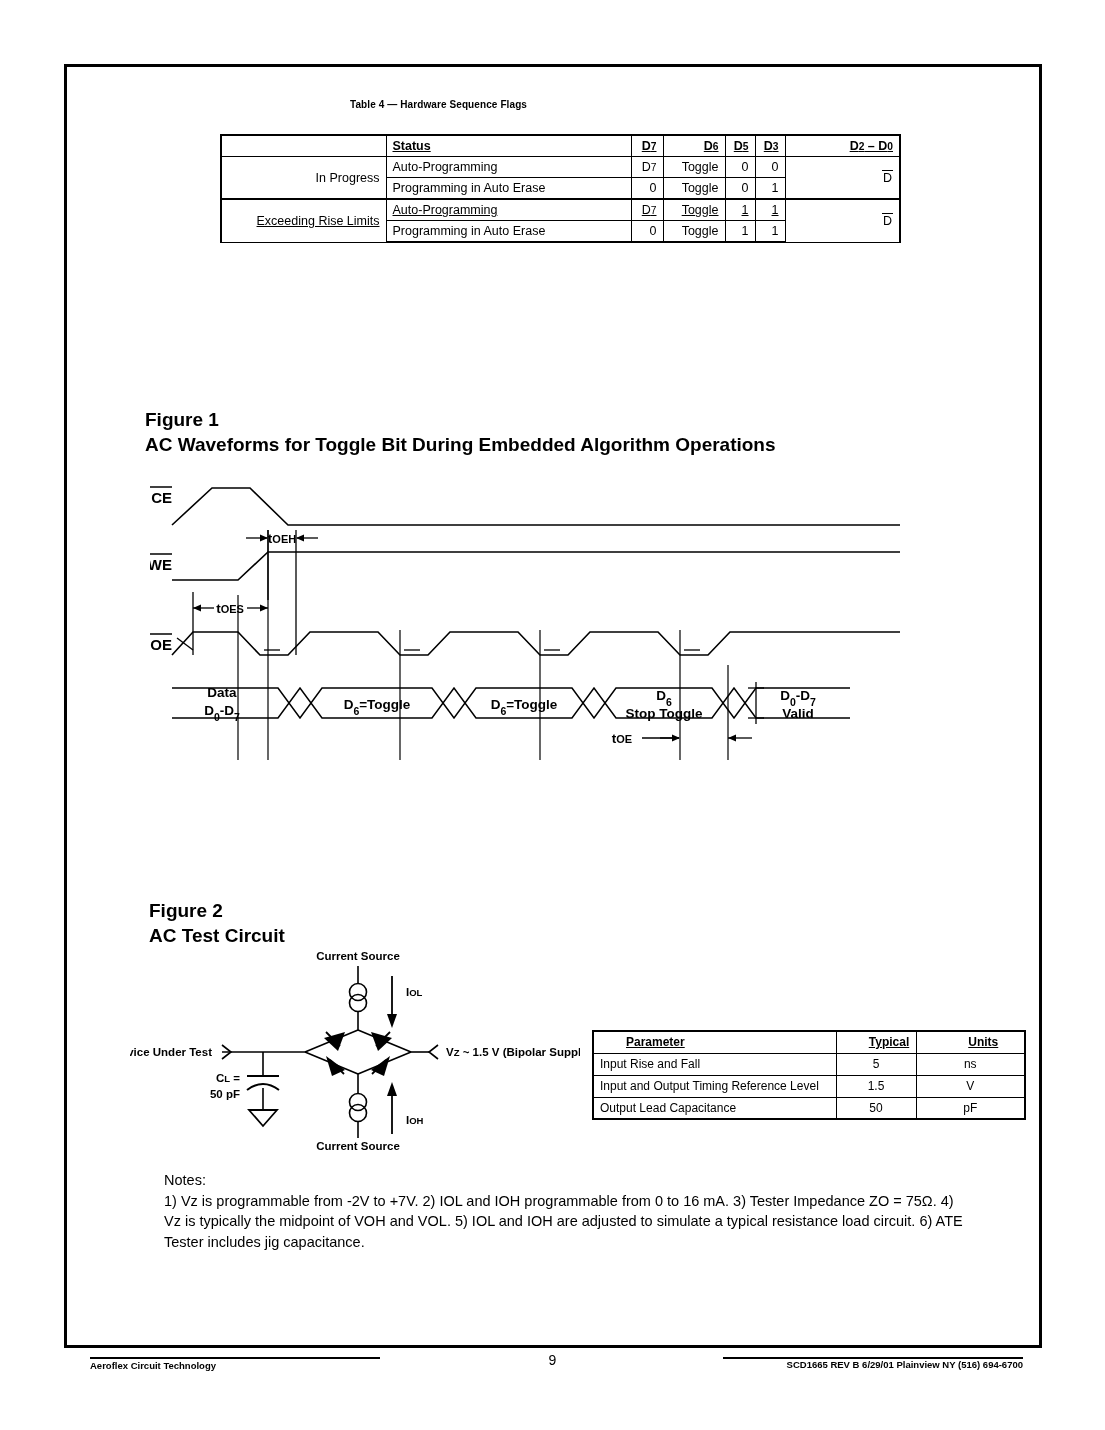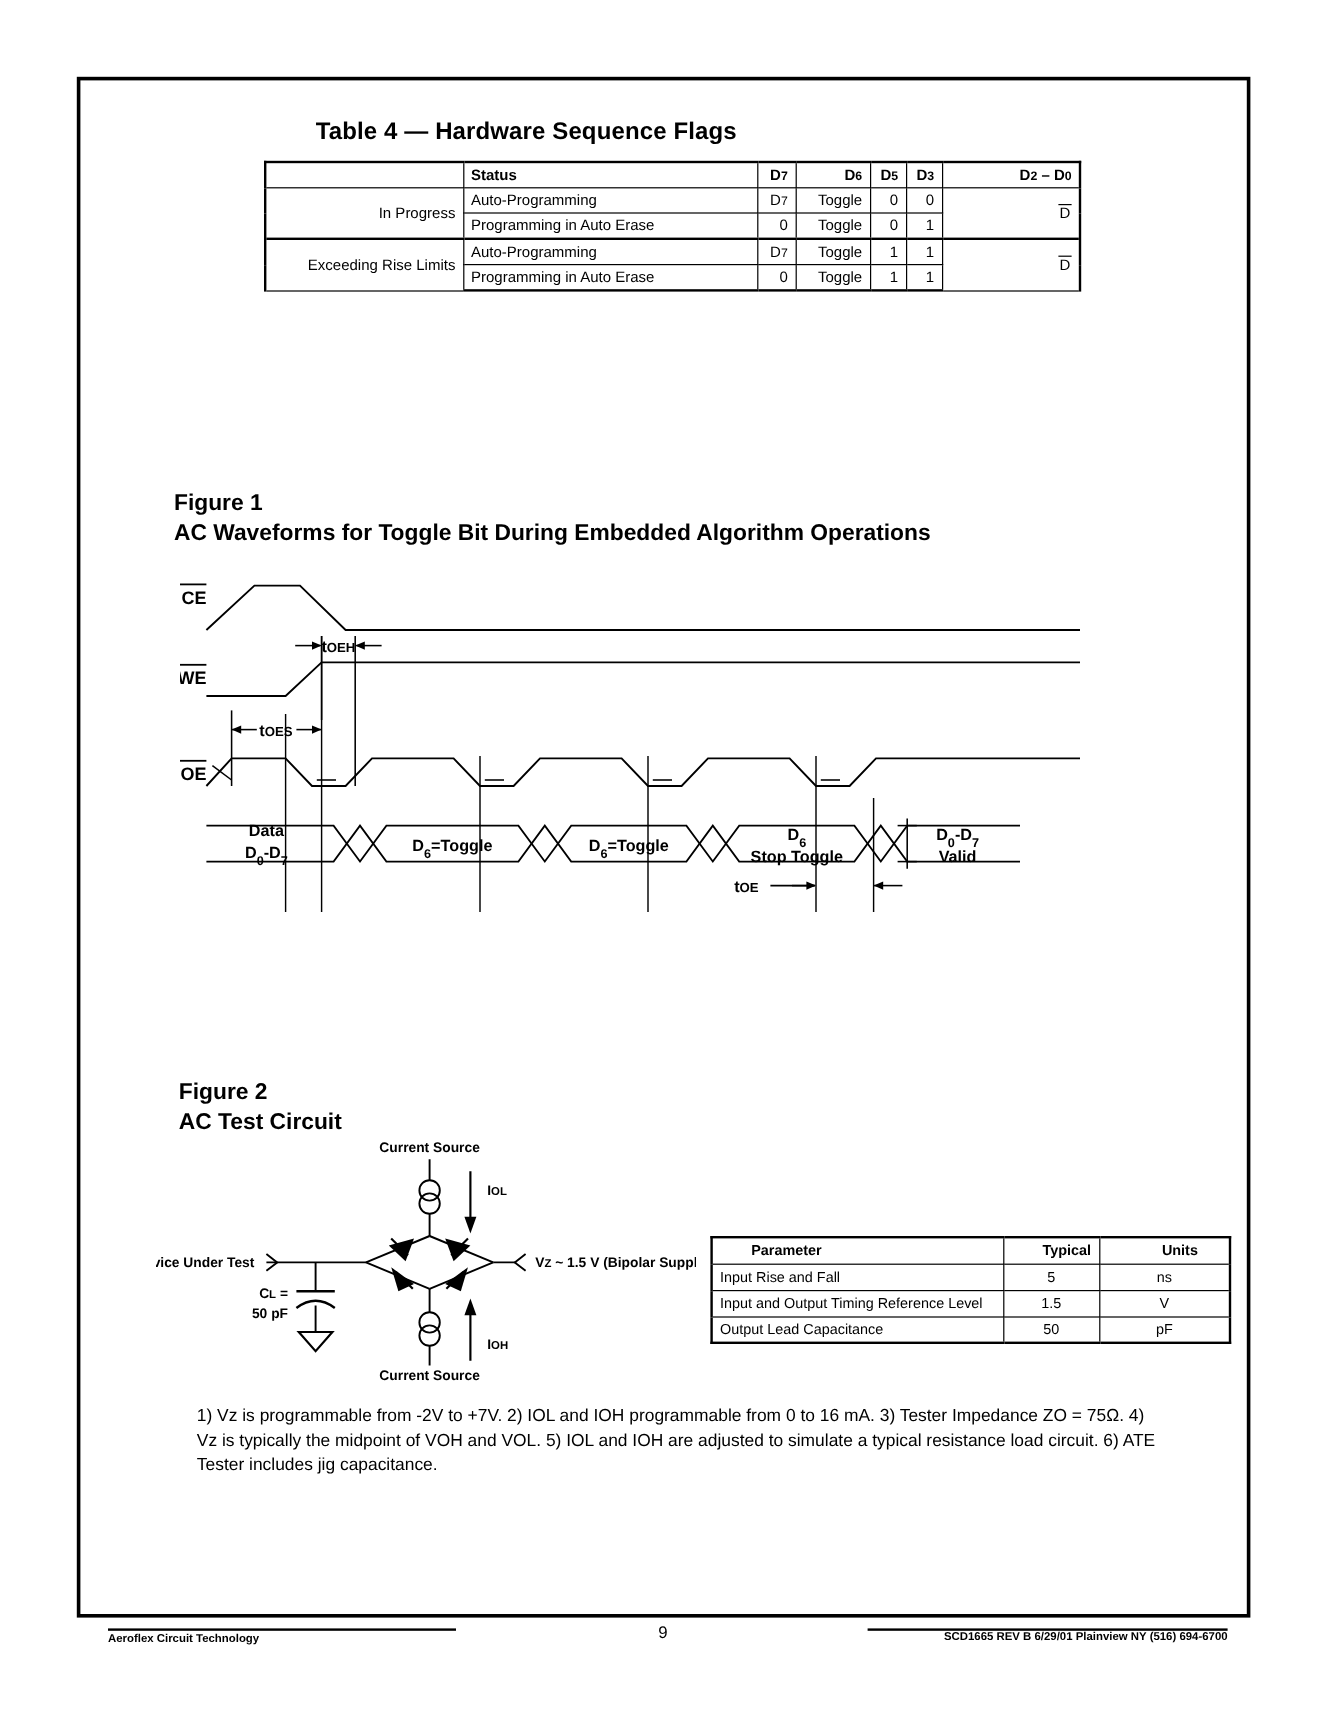--- a/index.html
+++ b/index.html
@@ -25,21 +25,21 @@
     box-sizing: border-box;
   }
 
   
   .table4-title {
     position: absolute;
     left: 0;
     top: 99px;
     width: 877px;
     text-align: center;
-    font-size: 20px;
+    font-size: 10px;
     font-weight: bold;
     letter-spacing: 0.1px;
   }
   table.t4 {
     position: absolute;
     left: 220px;
     top: 134px;
     border-collapse: collapse;
     font-size: 12.5px;
     table-layout: fixed;
@@ -55,21 +55,21 @@
   }
   table.t4 .c-group  { width: 165px; }
   table.t4 .c-status { width: 245px; text-align: left; }
   table.t4 .c-d7     { width: 32px; }
   table.t4 .c-d6     { width: 62px; }
   table.t4 .c-d5     { width: 30px; }
   table.t4 .c-d3     { width: 30px; }
   table.t4 .c-d2     { width: 115px; }
   table.t4 th.hdr { font-weight: bold; }
   table.t4 th.hdr.left { text-align: left; }
-  .thick-top  { border-top-width: 2px !important; }
+  .thick-top  { border-top-width: 2px !important; text-decoration: underline; }
   .thick-bot  { border-bottom-width: 2px !important; }
   .thick-left { border-left-width: 2px !important; }
   .thick-right{ border-right-width: 2px !important; }
   .ovl { border-top: 1px solid #000; padding: 0 1px; display: inline-block; line-height: 1.15; }
   .sub { font-size: 0.82em; }
 
   
   .fig-head {
     position: absolute;
     font-size: 19px;
@@ -412,18 +412,19 @@
     </tr>
     <tr>
       <td class="p-name thick-left thick-bot">Output Lead Capacitance</td>
       <td class="p-typ thick-bot">50</td>
       <td class="p-unit thick-right thick-bot">pF</td>
     </tr>
   </tbody>
 </table>
 
 <div class="notes">
+  <div>Notes:</div>
   <div>1) Vz is programmable from -2V to +7V.  2) IOL and IOH programmable from 0 to 16 mA. 3) Tester Impedance ZO = 75Ω.  4) Vz is typically the midpoint of VOH and VOL. 5) IOL and IOH are adjusted to simulate a typical resistance load circuit. 6) ATE Tester includes jig capacitance.</div>
 </div>
 
 <div class="footer-left">Aeroflex Circuit Technology</div>
 <div class="footer-page">9</div>
 <div class="footer-right">SCD1665 REV B  6/29/01  Plainview NY (516) 694-6700</div>
 
 </body></html>

